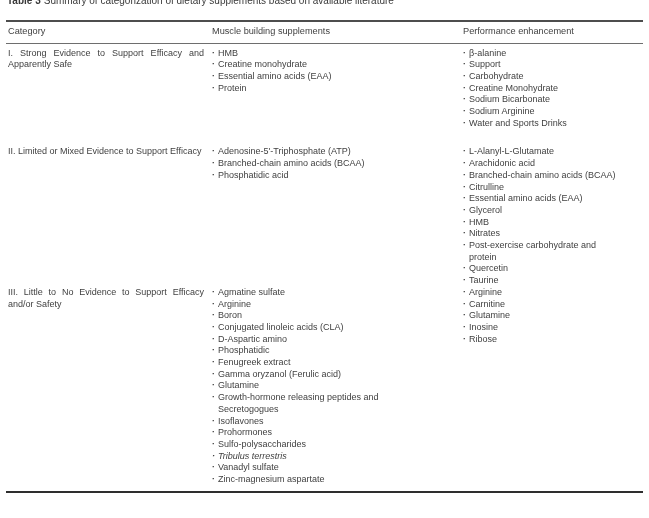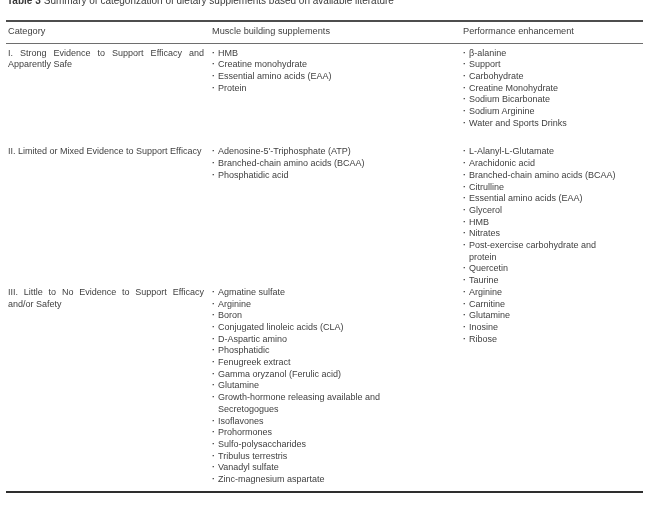--- a/index.html
+++ b/index.html
@@ -23,21 +23,21 @@
   section.row-1 { margin-bottom:17px; }
   section.row-2 { }
 
   .cat { padding-left:2px; padding-right:8px; text-align:justify; }
 
   ul.items { list-style:none; }
   ul.items li { position:relative; padding-left:6px; white-space:pre-line; }
   ul.items li::before { content:"\00B7"; position:absolute; left:0; top:0; font-weight:700; }
   .col-perf ul.items li { padding-right:18px; }
   .col-mb ul.items li { padding-right:12px; }
-  ul.items li.italic { }
+  ul.items li.italic { font-style:italic; }
 </style>
 </head>
 <body>
 
 <div class="caption">
   <span class="cap-label">Table 3</span><span>Summary of categorization of dietary supplements based on available literature</span>
 </div>
 
 <div class="tbl">
   <div class="rule-top"></div>
@@ -108,21 +108,21 @@
         <ul class="items">
             <li>Agmatine sulfate</li>
             <li>Arginine</li>
             <li>Boron</li>
             <li>Conjugated linoleic acids (CLA)</li>
             <li>D-Aspartic amino</li>
             <li>Phosphatidic</li>
             <li>Fenugreek extract</li>
             <li>Gamma oryzanol (Ferulic acid)</li>
             <li>Glutamine</li>
-            <li>Growth-hormone releasing available and
+            <li>Growth-hormone releasing peptides and
 Secretogogues</li>
             <li>Isoflavones</li>
             <li>Prohormones</li>
             <li>Sulfo-polysaccharides</li>
             <li class="italic">Tribulus terrestris</li>
             <li>Vanadyl sulfate</li>
             <li>Zinc-magnesium aspartate</li>
           </ul>
       </div>
       <div class="col-perf">

